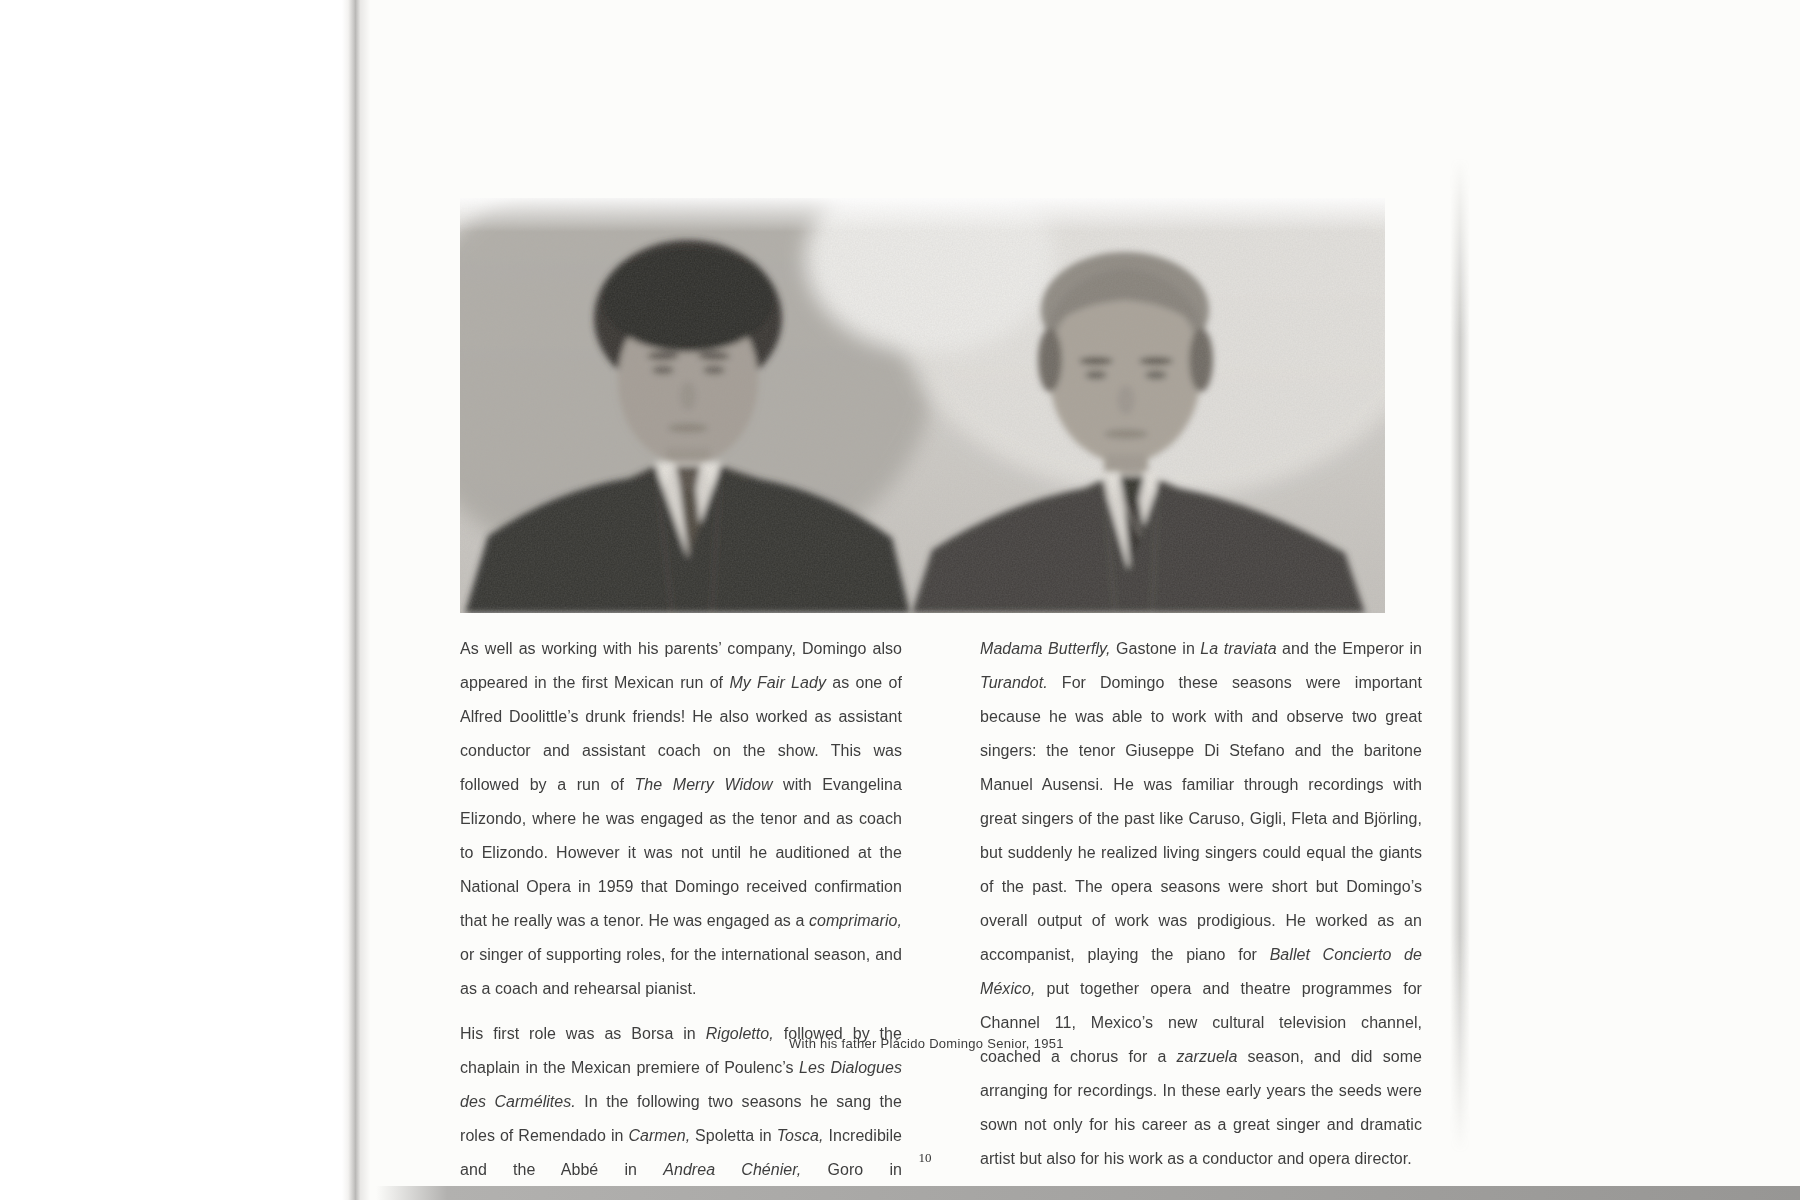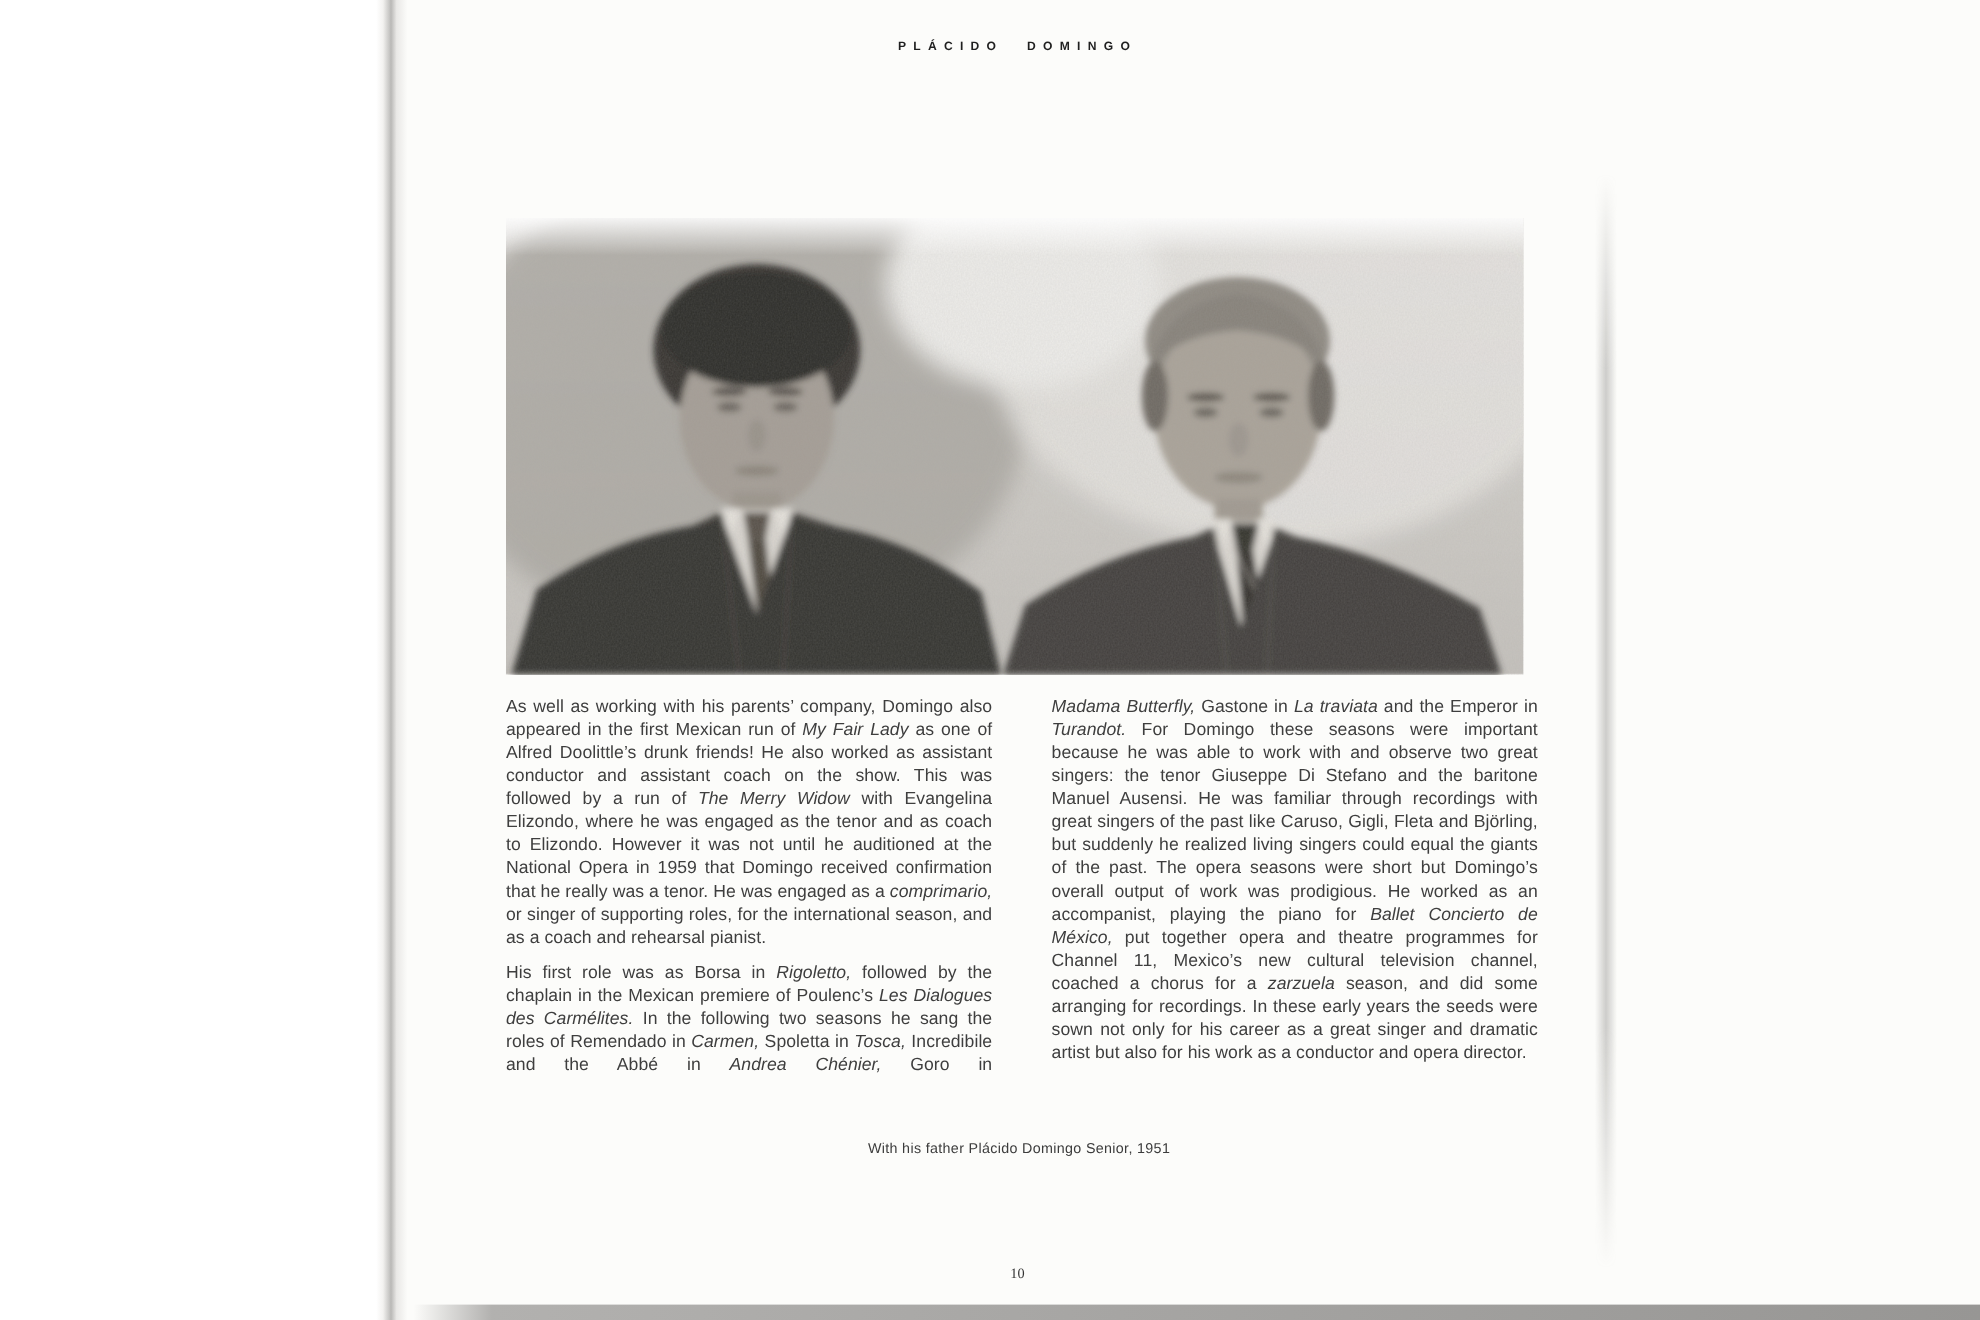--- a/index.html
+++ b/index.html
@@ -15,44 +15,43 @@
           mask-image:linear-gradient(to bottom,transparent 0%,#000 18%,#000 78%,transparent 100%);}
   .page-bottom-edge{position:absolute;left:376px;top:1186px;width:1424px;height:14px;
           background:linear-gradient(to right,rgba(170,169,167,0) 0%,#b2b1af 5%,#a6a5a3 45%,#979694 100%);}
   
   .running-head{position:absolute;left:460px;top:36px;width:930px;text-align:center;
           font-size:11px;font-weight:bold;color:#1f1f1f;letter-spacing:0.6em;word-spacing:1.1em;}
   
   .photo{position:absolute;left:460px;top:198px;width:925px;height:415px;filter:blur(0.4px) contrast(0.98);}
   .photo svg{display:block;width:100%;height:100%;}
   
-  .col{position:absolute;top:632px;width:442px;font-size:16px;line-height:21px;color:#3e3e3e;
+  .col{position:absolute;top:632px;width:442px;font-size:16px;line-height:34px;color:#3e3e3e;
        text-align:justify;letter-spacing:0.05px;}
   .col-left{left:460px;}
-  .col-right{left:956px;}
+  .col-right{left:980px;}
   .col p{margin:0;}
   .col p + p{margin-top:11px;}
   .col p.cont{text-align-last:justify;}
   .ital{font-style:italic;}
   
   .caption{position:absolute;left:789px;top:1036px;font-size:13px;color:#3c3c3c;letter-spacing:0.3px;}
   .folio{position:absolute;left:460px;top:1150px;width:930px;text-align:center;
          font-family:"Liberation Serif", serif;font-size:13px;color:#333333;}
 </style>
 </head>
 <body>
 
 <div class="stage">
 
   <div class="page-surface"></div>
   <div class="gutter"></div>
   <div class="page-edge-right"></div>
   <div class="page-bottom-edge"></div>
 
-  <div class="running-head">PLÁCIDO DOMINGO</div>
 
   <div class="photo" role="img" aria-label="Black-and-white photograph of a young Plácido Domingo (dark hair, dark suit and tie) beside his father Plácido Domingo Senior (grey receding hair, dark suit and tie)">
     <svg viewBox="0 0 925 415" preserveAspectRatio="none">
       <defs>
         <linearGradient id="pbg" x1="0" y1="0" x2="0" y2="1">
           <stop offset="0" stop-color="#e9e7e4"></stop>
           <stop offset="0.45" stop-color="#d2cfca"></stop>
           <stop offset="1" stop-color="#c6c3be"></stop>
         </linearGradient>
         <linearGradient id="topfade" x1="0" y1="0" x2="0" y2="1">

